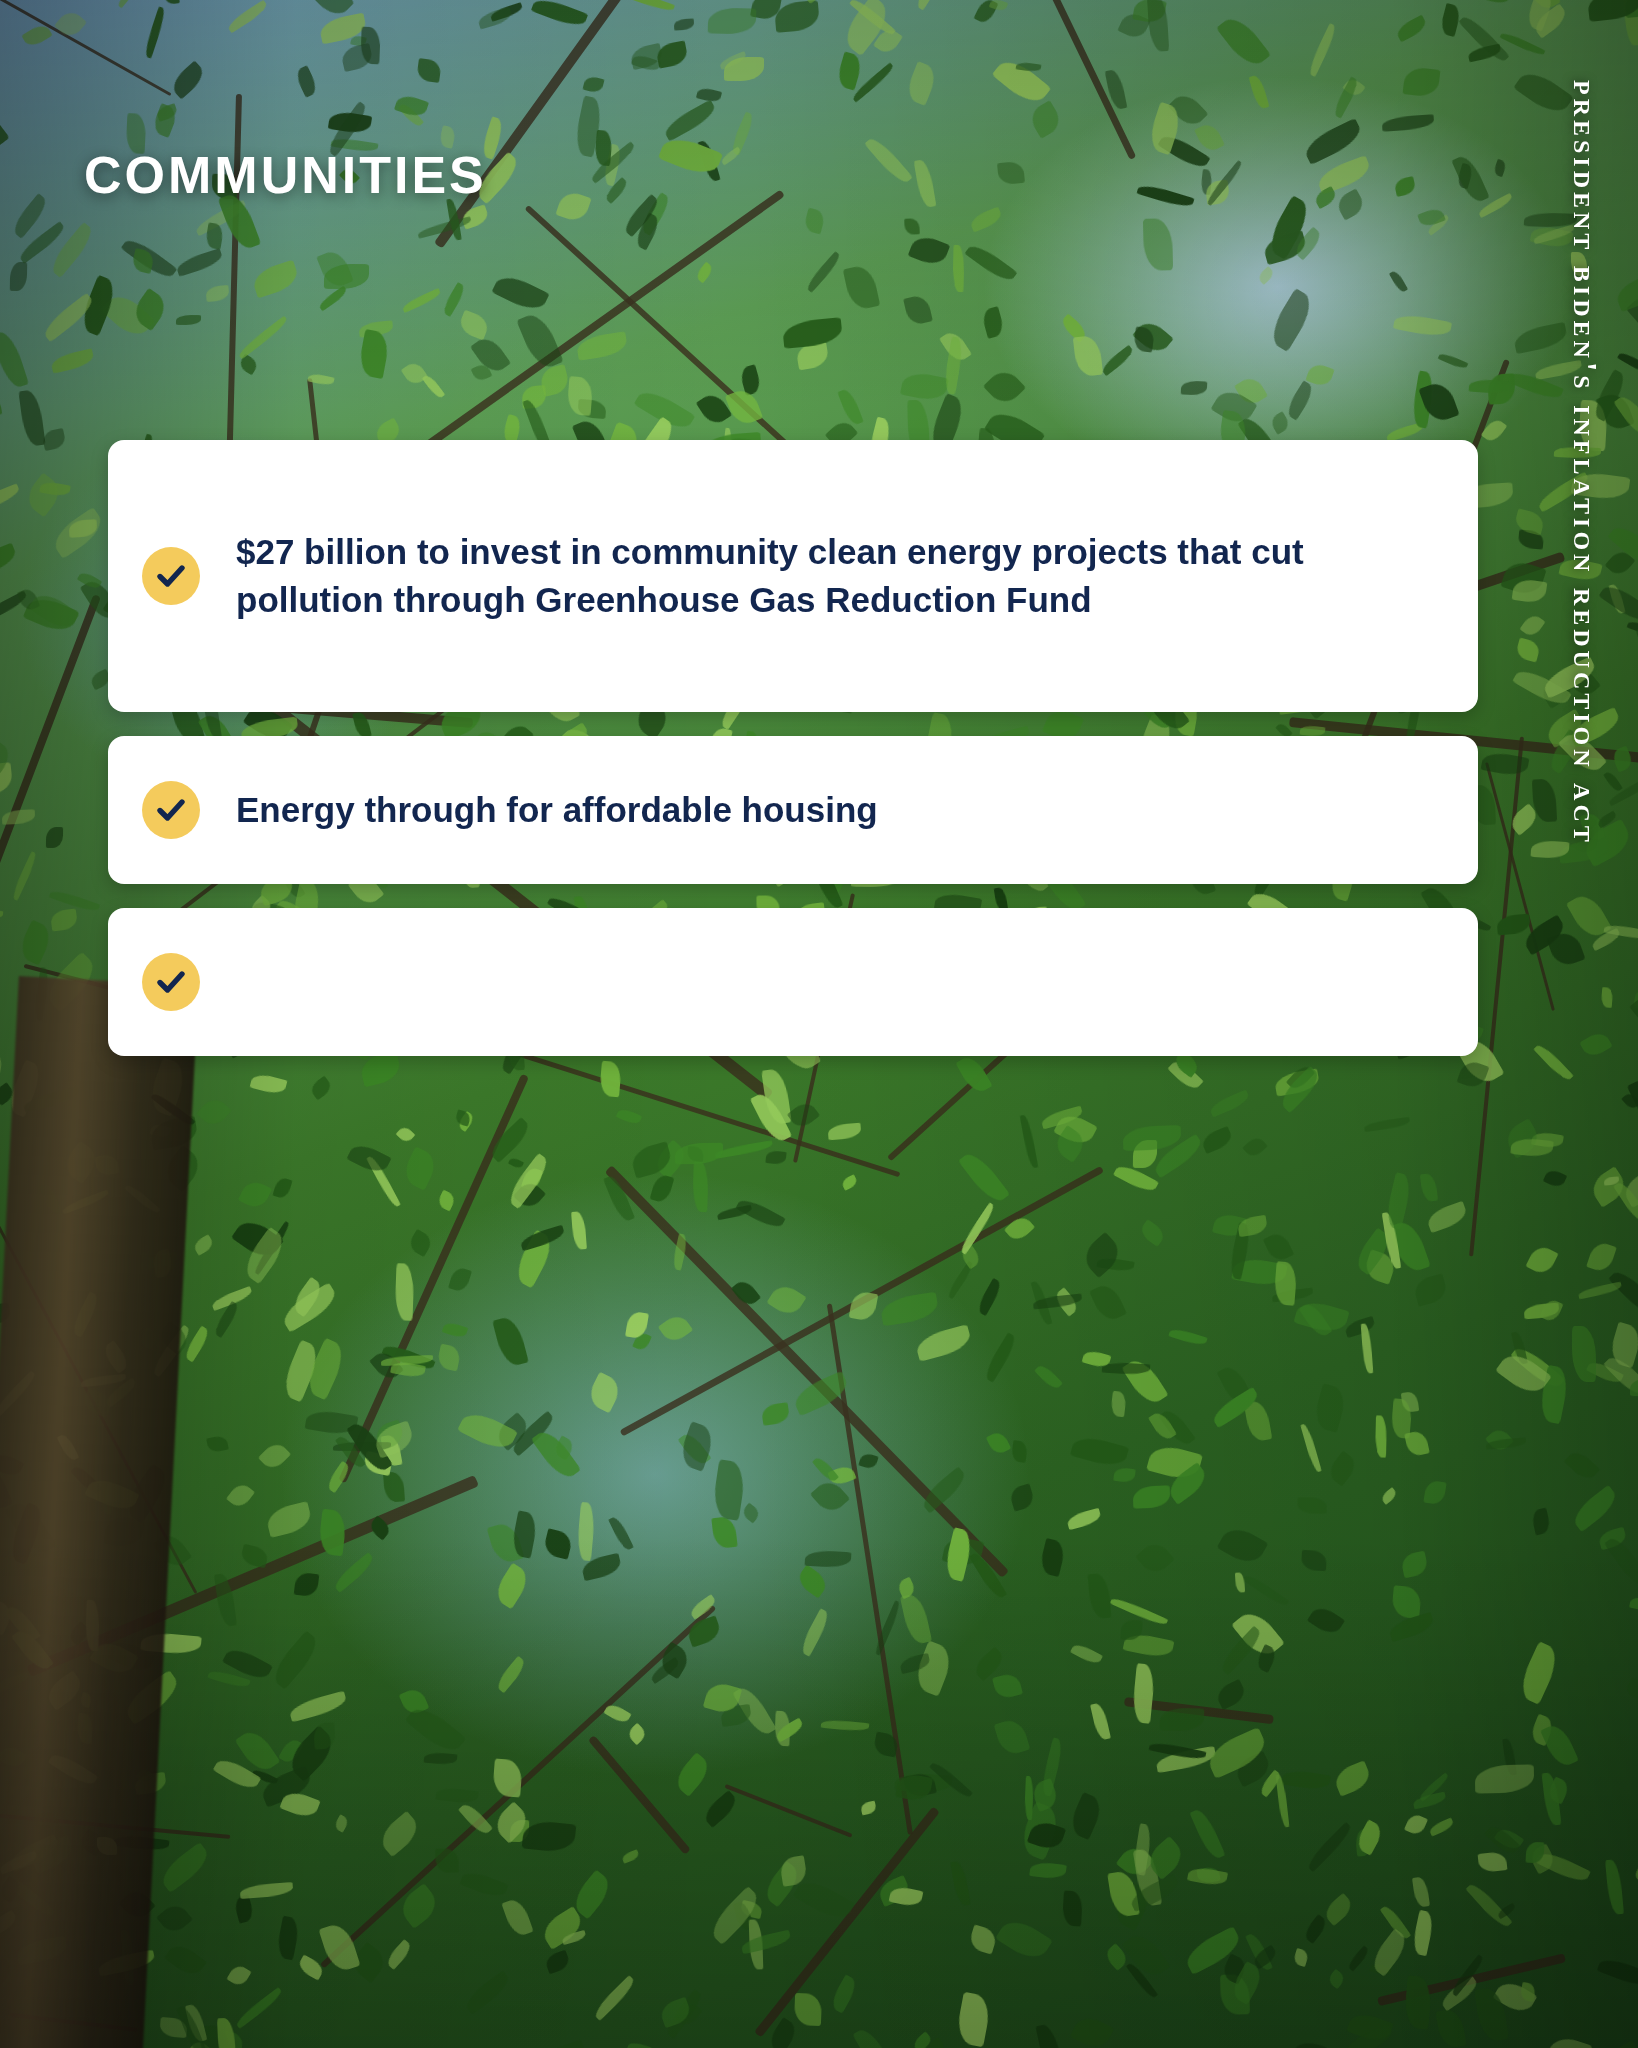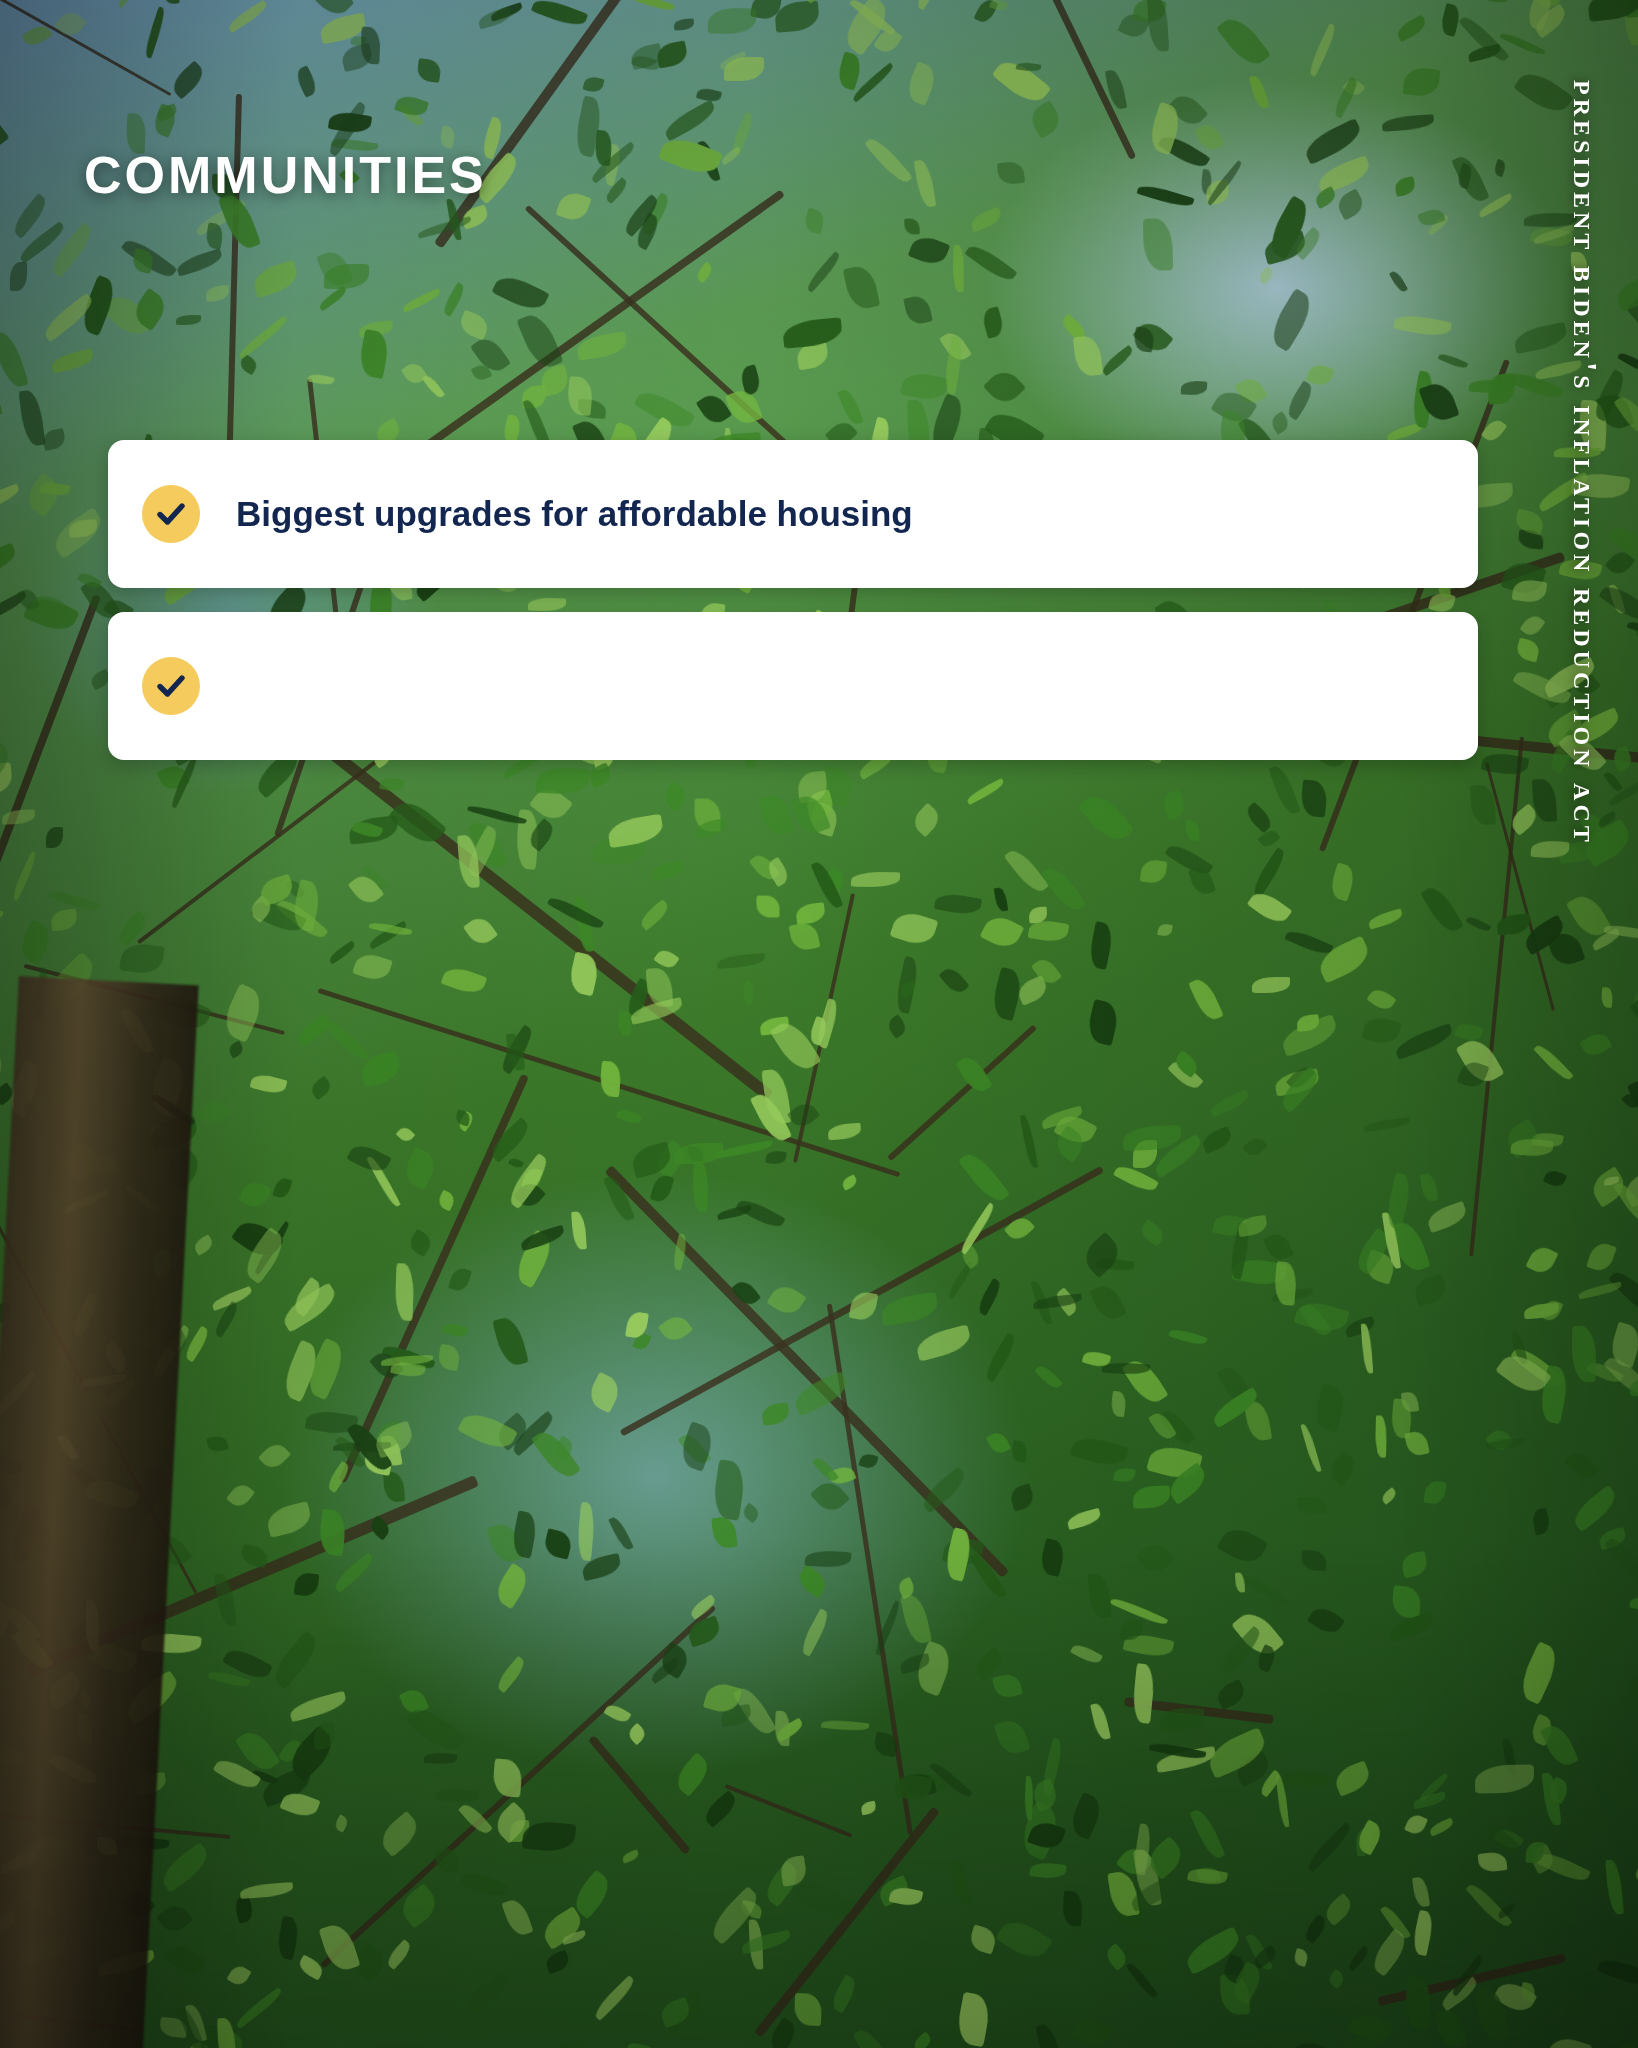--- a/index.html
+++ b/index.html
@@ -1298,29 +1298,37 @@
 
   <div class="title">
     <span class="line">Communities</span>
   </div>
 
   <div class="side-label">President Biden's Inflation Reduction Act</div>
 
   <div class="cards">
 
 
+    <div class="card h2">
+      <span class="check">
+        <svg width="34" height="34" viewBox="0 0 34 34">
+            <path d="M6 17.5 L13.5 25 L28 9" fill="none" stroke="#12264f" stroke-width="5.4" stroke-linecap="round" stroke-linejoin="round"></path>
+          </svg>
+      </span>
+      <span class="text">$27 billion to invest in community clean energy projects that cut pollution through Greenhouse Gas Reduction Fund</span>
+    </div>
 
 
     <div class="card h4">
       <span class="check">
         <svg width="34" height="34" viewBox="0 0 34 34">
             <path d="M6 17.5 L13.5 25 L28 9" fill="none" stroke="#12264f" stroke-width="5.4" stroke-linecap="round" stroke-linejoin="round"></path>
           </svg>
       </span>
-      <span class="text">Biggest upgrades for affordable housing</span>
+      <span class="text">Energy through for affordable housing</span>
     </div>
 
 
     <div class="card h6">
       <span class="check">
         <svg width="34" height="34" viewBox="0 0 34 34">
             <path d="M6 17.5 L13.5 25 L28 9" fill="none" stroke="#12264f" stroke-width="5.4" stroke-linecap="round" stroke-linejoin="round"></path>
           </svg>
       </span>
     </div>

